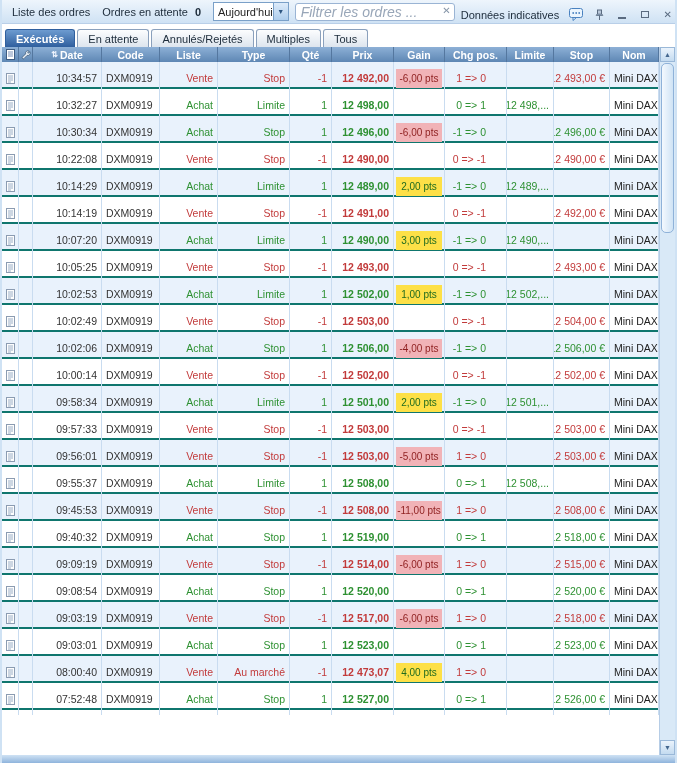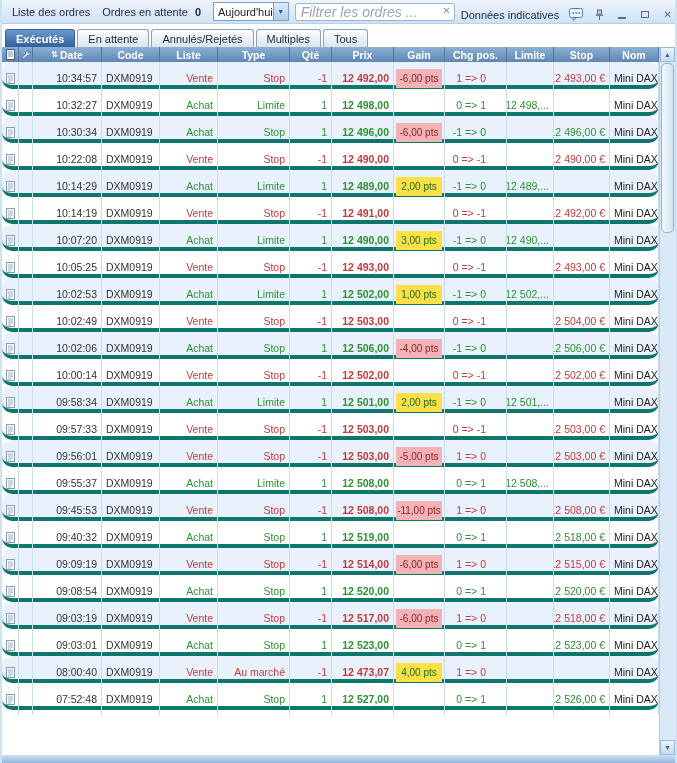--- a/index.html
+++ b/index.html
@@ -40,21 +40,21 @@
   
   .content { flex:1; display:flex; min-height:0; }
   .grid-area { flex:1; display:flex; flex-direction:column; min-width:0; }
   .cols { display:grid; grid-template-columns:17px 14px 69px 58px 58px 72px 42px 62px 51px 62px 47px 56px 1fr; }
   .thead { flex:0 0 15px; background:linear-gradient(#8db0d6,#5e87b4); color:#fff; font-weight:bold;
            font-size:10.5px; align-items:center; }
   .th { height:15px; display:flex; align-items:center; justify-content:center; gap:2px;
         border-right:1px solid #54779f; overflow:hidden; white-space:nowrap; cursor:pointer; }
   .sort { font-size:8px; line-height:1; color:#f2f6ff; }
   .rows { flex:1; overflow:hidden; background:#fff; }
-  .row { height:27px; align-items:center; border-bottom:4px solid #0f766e; cursor:default;border-radius:10px; }
+  .row { height:27px; align-items:center; border-bottom:2px solid #0f766e; cursor:default; }
   .row.odd { background:#e9f2fc; }
   .row.even { background:#ffffff; }
   .c { height:100%; display:flex; align-items:center; border-right:1px solid #c9dcf0;
        overflow:hidden; white-space:nowrap; font-size:10.5px; padding:0 4px; }
   .c.ic { justify-content:center; padding:0; }
   .c.date { justify-content:flex-end; color:#333; }
   .c.code { justify-content:flex-start; color:#333; }
   .c.side,.c.type,.c.qty,.c.price,.c.chg,.c.limit,.c.stop { justify-content:flex-end; }
   .c.chg { padding-right:20px; }
   .c.price { font-weight:bold; }

